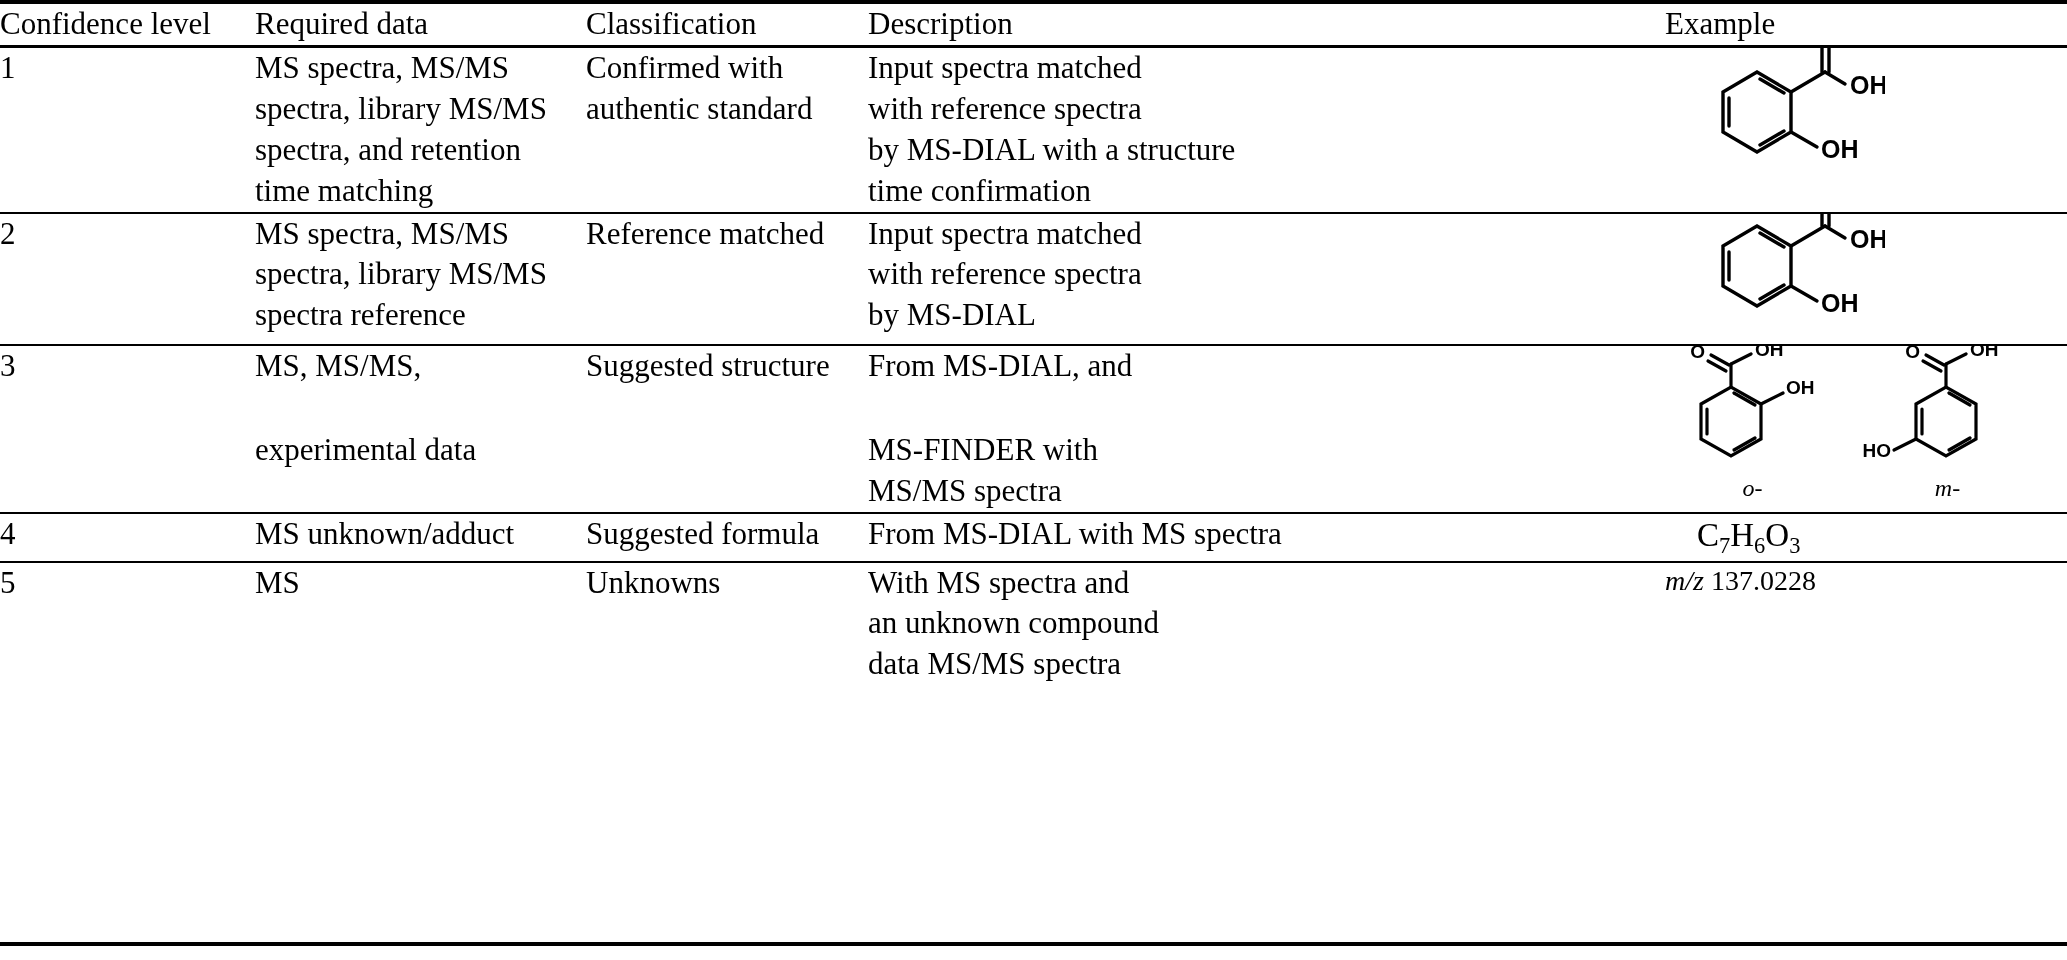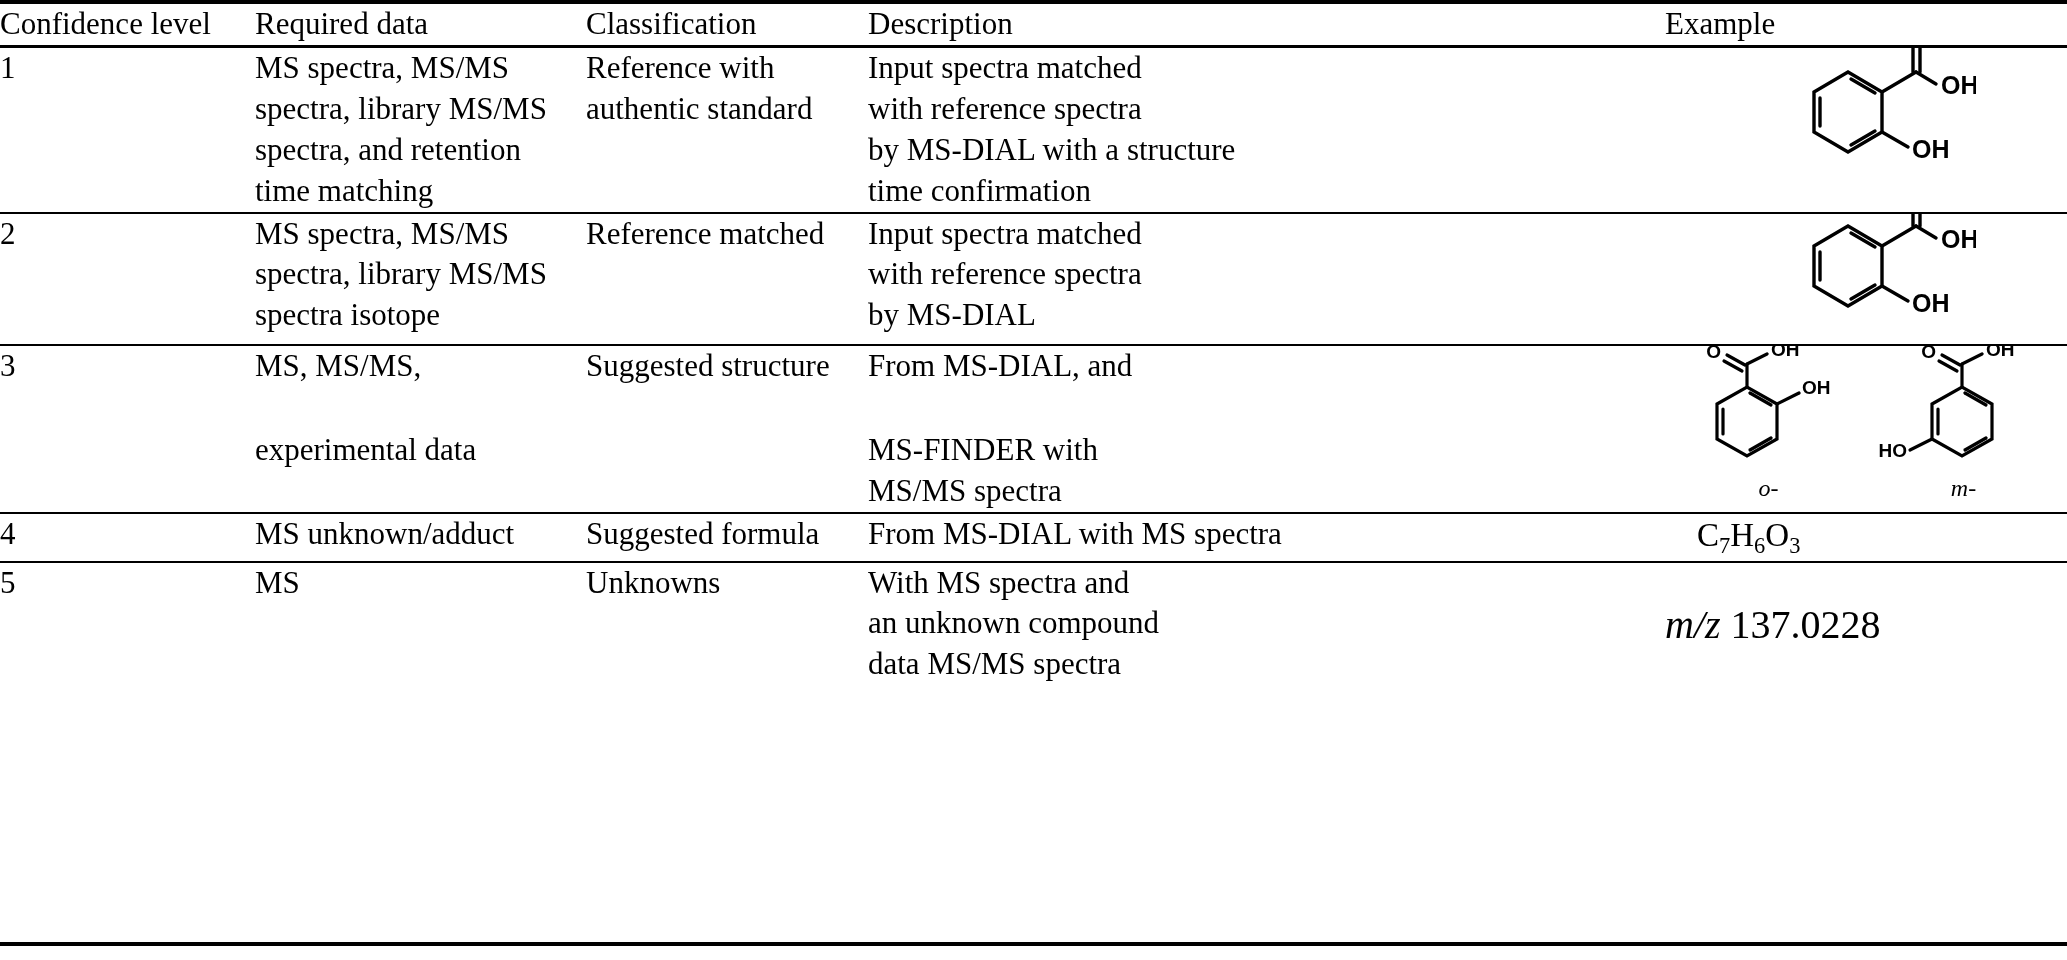--- a/index.html
+++ b/index.html
@@ -62,30 +62,30 @@
 
   .txtline { white-space: nowrap; }
   .gap-line { height: 44px; }
 
   
   .formula { font-size: 33px; white-space: nowrap; margin-left: 32px; }
   .formula sub {
     font-size: 0.68em;
     vertical-align: -0.30em;
   }
-  .mz { white-space: nowrap; font-size: 40px; margin-top: 36px; }
+  .mz { white-space: nowrap; font-size: 28px; }
   .mz i { font-style: italic; }
 
   
   .struct-cell { padding-top: 12px; padding-left: 10px; }
   .struct-row {
     display: flex;
     flex-direction: row;
     align-items: flex-start;
-    justify-content: center;
+    justify-content: flex-start;
   }
   .struct-unit { display: flex; flex-direction: column; align-items: center; }
   .struct-label {
     font-style: italic;
     font-size: 24px;
     margin-top: 2px;
   }
   svg { display: block; }
   svg text {
     font-family: "Liberation Sans", "DejaVu Sans", sans-serif;
@@ -132,21 +132,21 @@
         <td class="cell-pad lvl">
           <div class="txtline">1</div>
         </td>
         <td class="cell-pad">
           <div class="txtline">MS spectra, MS/MS</div>
           <div class="txtline">spectra, library MS/MS</div>
           <div class="txtline">spectra, and retention</div>
           <div class="txtline">time matching</div>
         </td>
         <td class="cell-pad">
-          <div class="txtline">Reference with</div>
+          <div class="txtline">Confirmed with</div>
           <div class="txtline">authentic standard</div>
         </td>
         <td class="cell-pad">
           <div class="txtline">Input spectra matched</div>
           <div class="txtline">with reference spectra</div>
           <div class="txtline">by MS-DIAL with a structure</div>
           <div class="txtline">time confirmation</div>
         </td>
         <td class="struct-cell">
           <div class="struct-row">
@@ -178,21 +178,21 @@
         </td>
       </tr>
 
       <tr class="rule-thin">
         <td class="cell-pad lvl">
           <div class="txtline">2</div>
         </td>
         <td class="cell-pad">
           <div class="txtline">MS spectra, MS/MS</div>
           <div class="txtline">spectra, library MS/MS</div>
-          <div class="txtline">spectra isotope</div>
+          <div class="txtline">spectra reference</div>
         </td>
         <td class="cell-pad">
           <div class="txtline">Reference matched</div>
         </td>
         <td class="cell-pad">
           <div class="txtline">Input spectra matched</div>
           <div class="txtline">with reference spectra</div>
           <div class="txtline">by MS-DIAL</div>
         </td>
         <td class="struct-cell">

